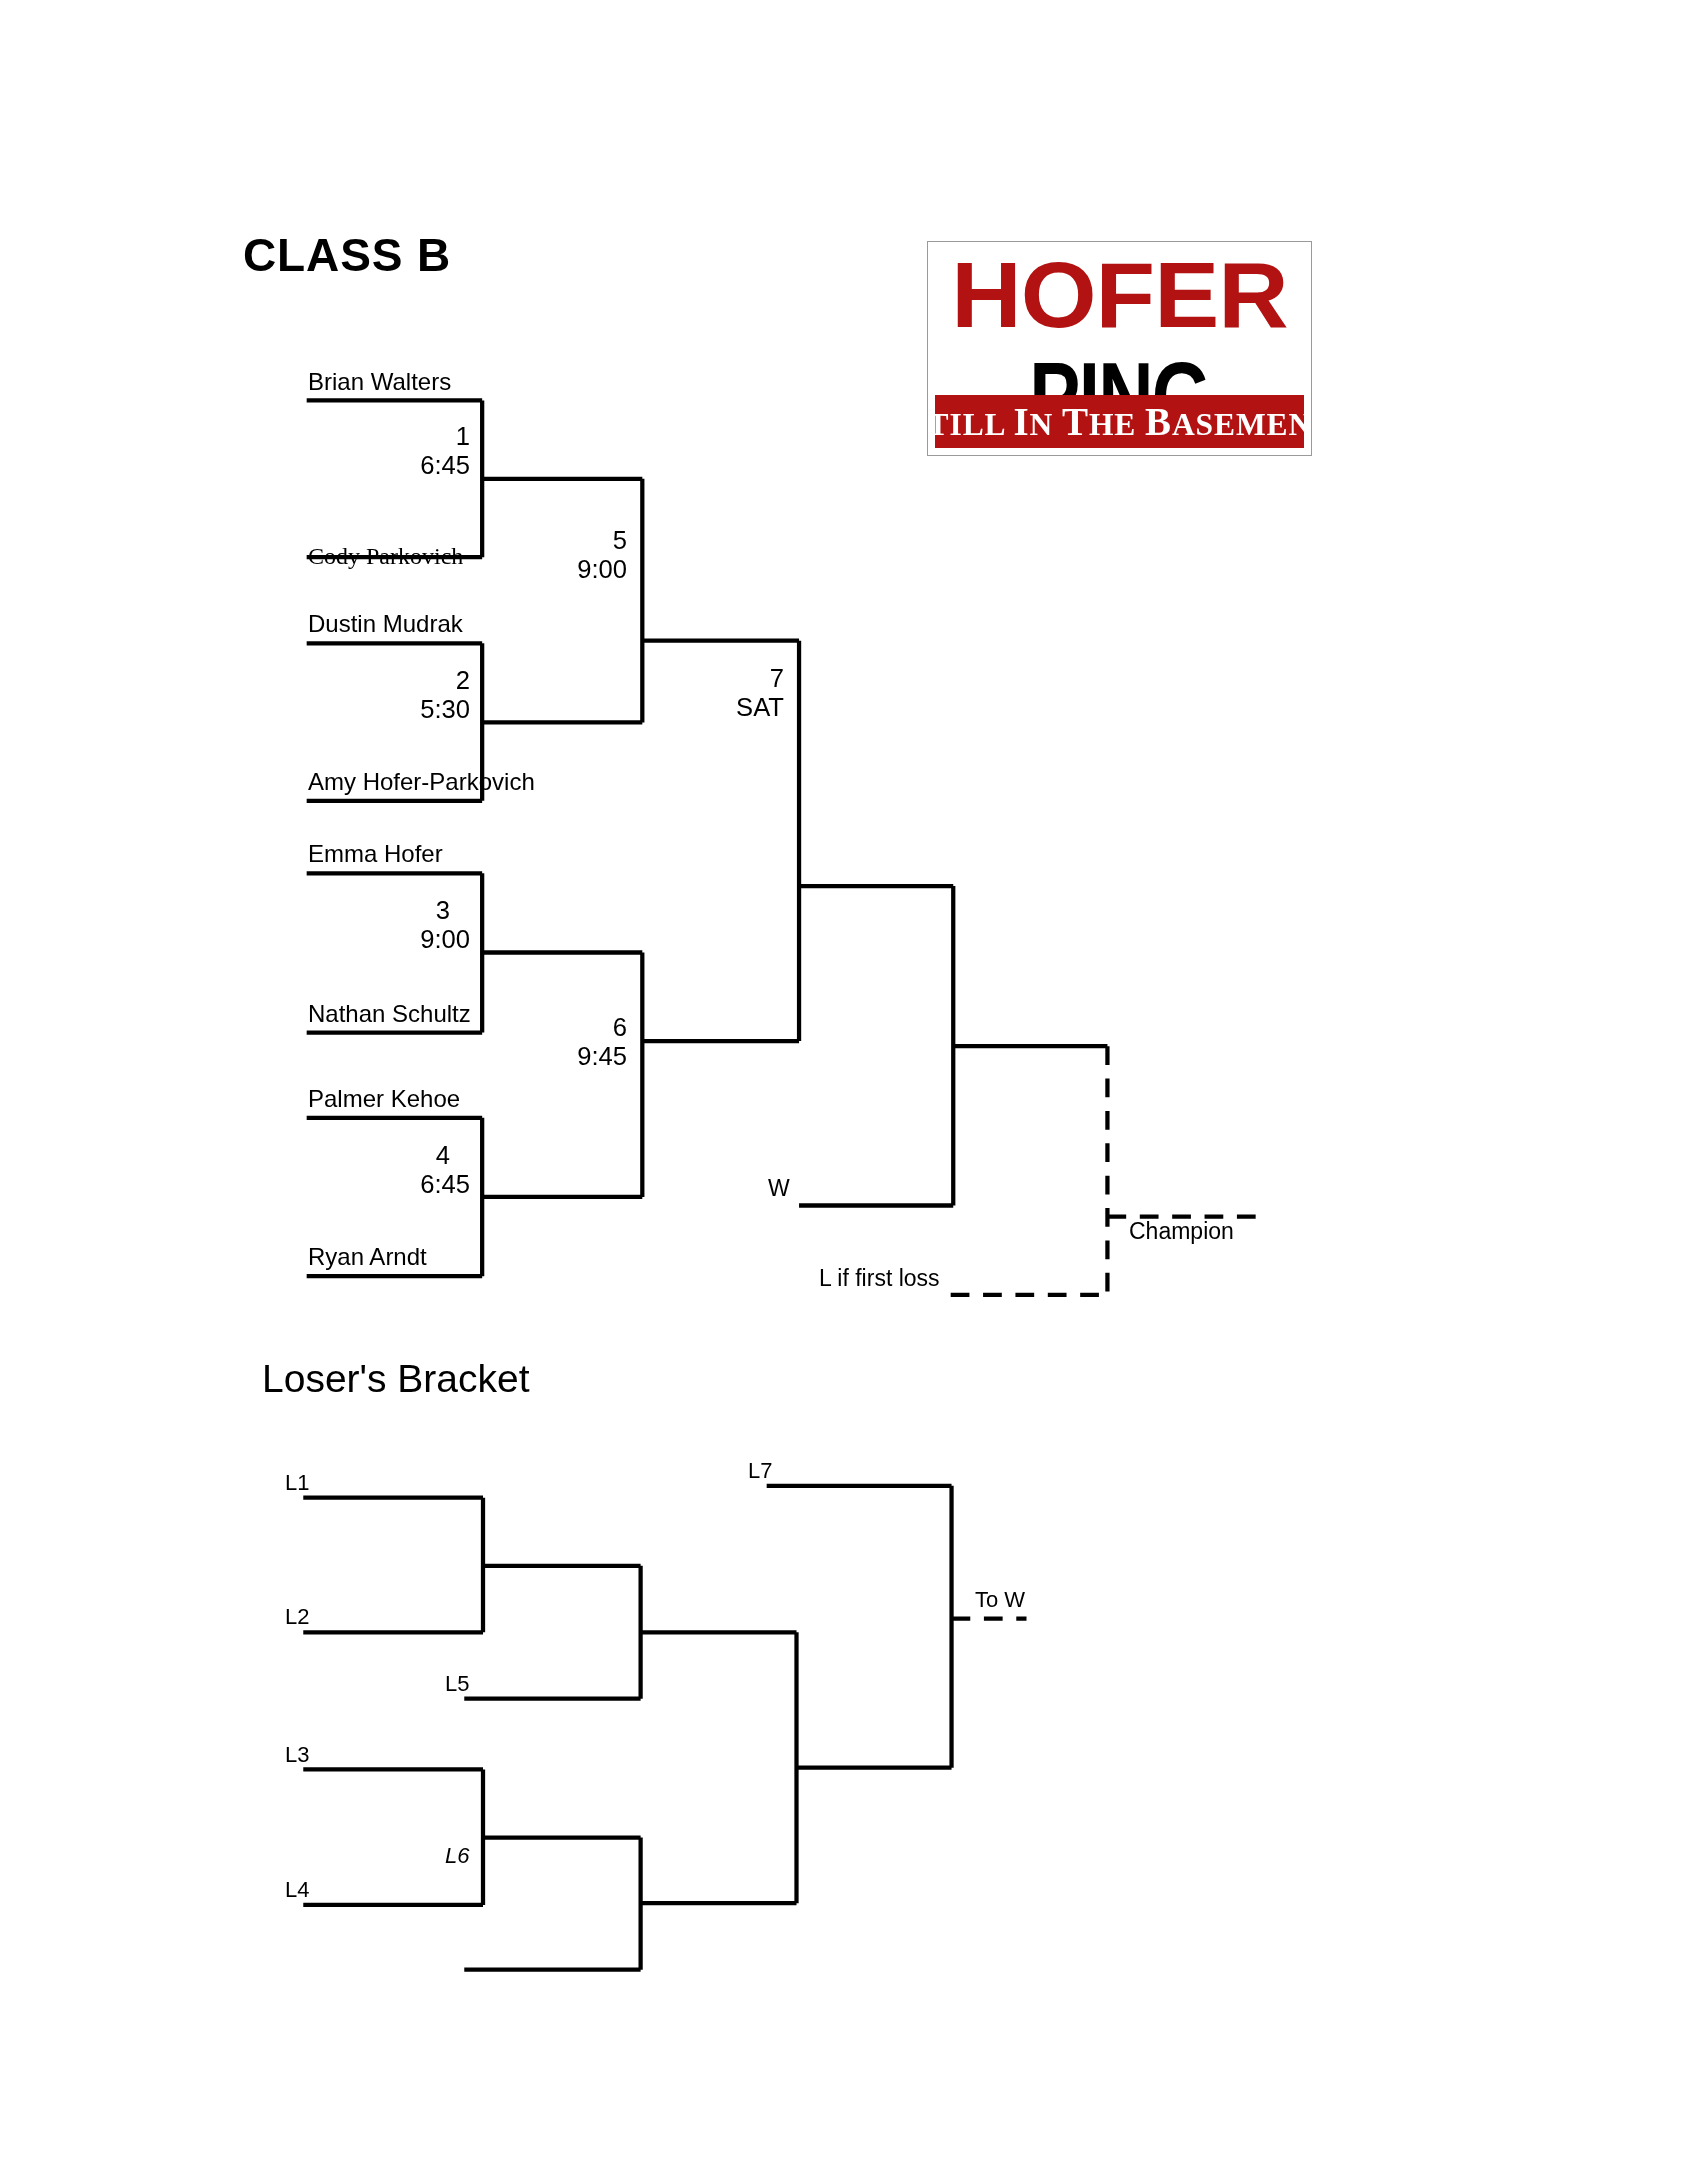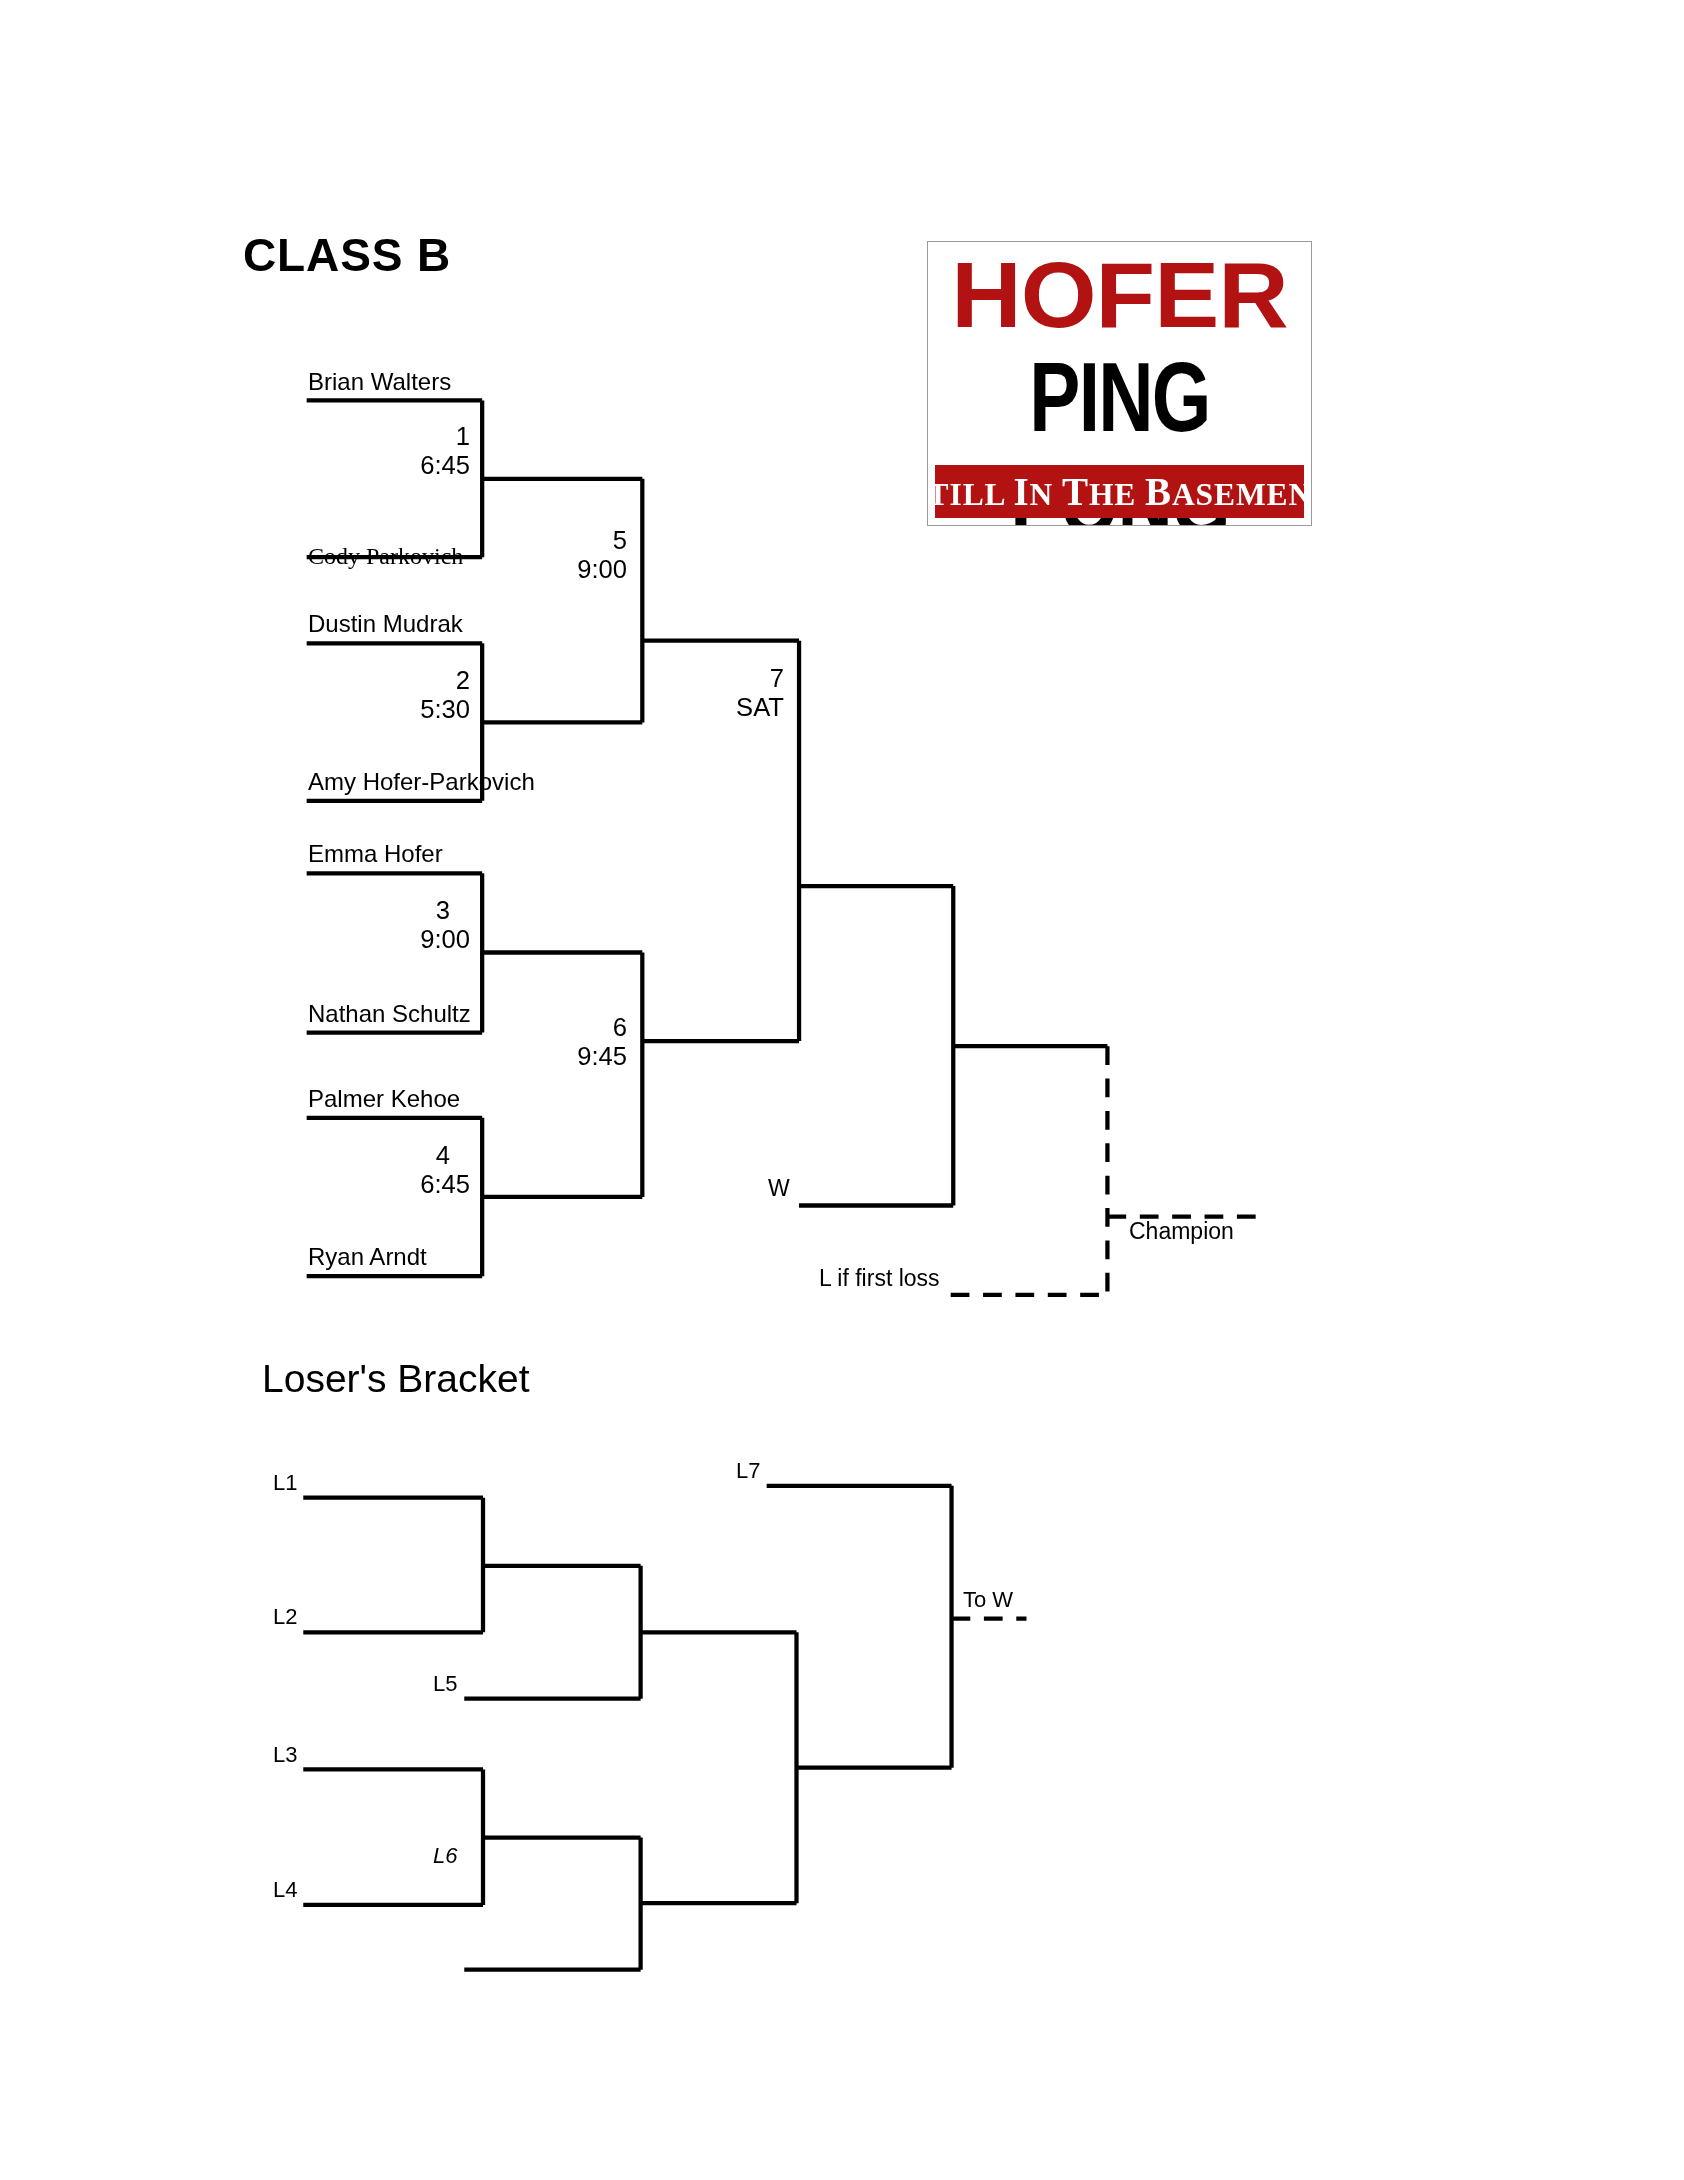--- a/index.html
+++ b/index.html
@@ -46,21 +46,21 @@
     white-space: nowrap;
     margin-left: 23px;
   }
 
   
   .logo-box {
     position: absolute;
     left: 927px;
     top: 241px;
     width: 385px;
-    height: 285px;
+    height: 215px;
     background: #ffffff;
     border: 1.7px solid #9a9a9a;
     box-sizing: border-box;
     overflow: hidden;
   }
   .logo-hofer {
     position: absolute;
     left: 0; right: 0;
     top: 5.1px;
     text-align: center;
@@ -122,21 +122,21 @@
   .lbl {
     position: absolute;
     font-size: 24px;
     line-height: 1;
     white-space: nowrap;
   }
   .lbl.name { font-size: 24px; }
   .lbl.num  { font-size: 25.6px; text-align: right; }
   .lbl.time { font-size: 25.6px; text-align: right; }
   .lbl.small { font-size: 23px; }
-  .lbl.lb   { font-size: 22px; }
+  .lbl.lb   { font-size: 22px; margin-left: 12px; }
 </style>
 </head>
 <body>
 
 <div id="page">
 
   <div class="class-title">CLASS B</div>
 
   <div class="logo-box">
     <div class="logo-hofer">HOFER</div>

